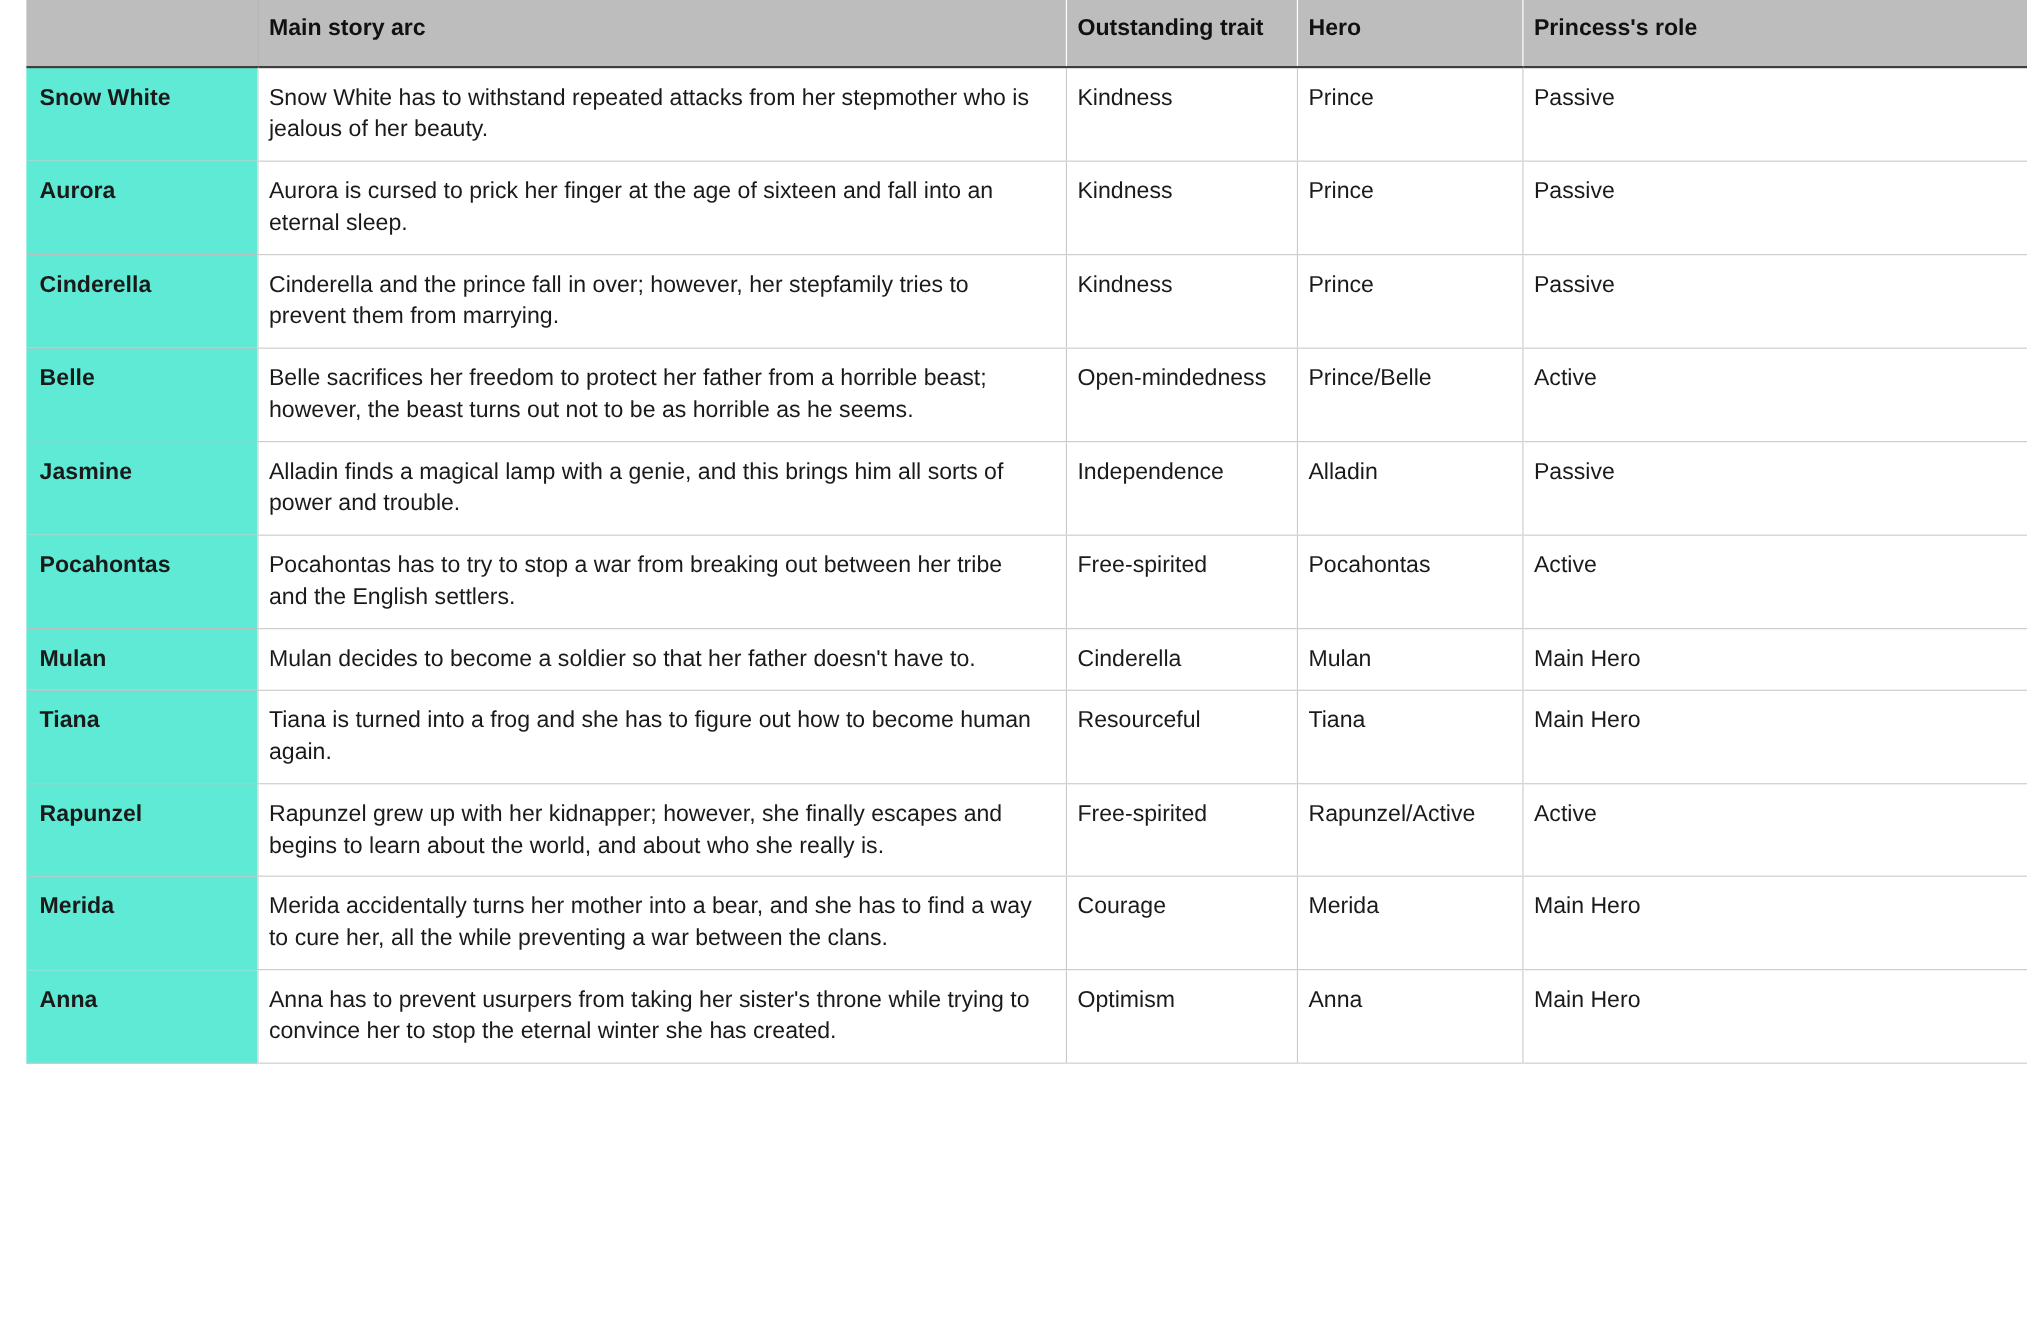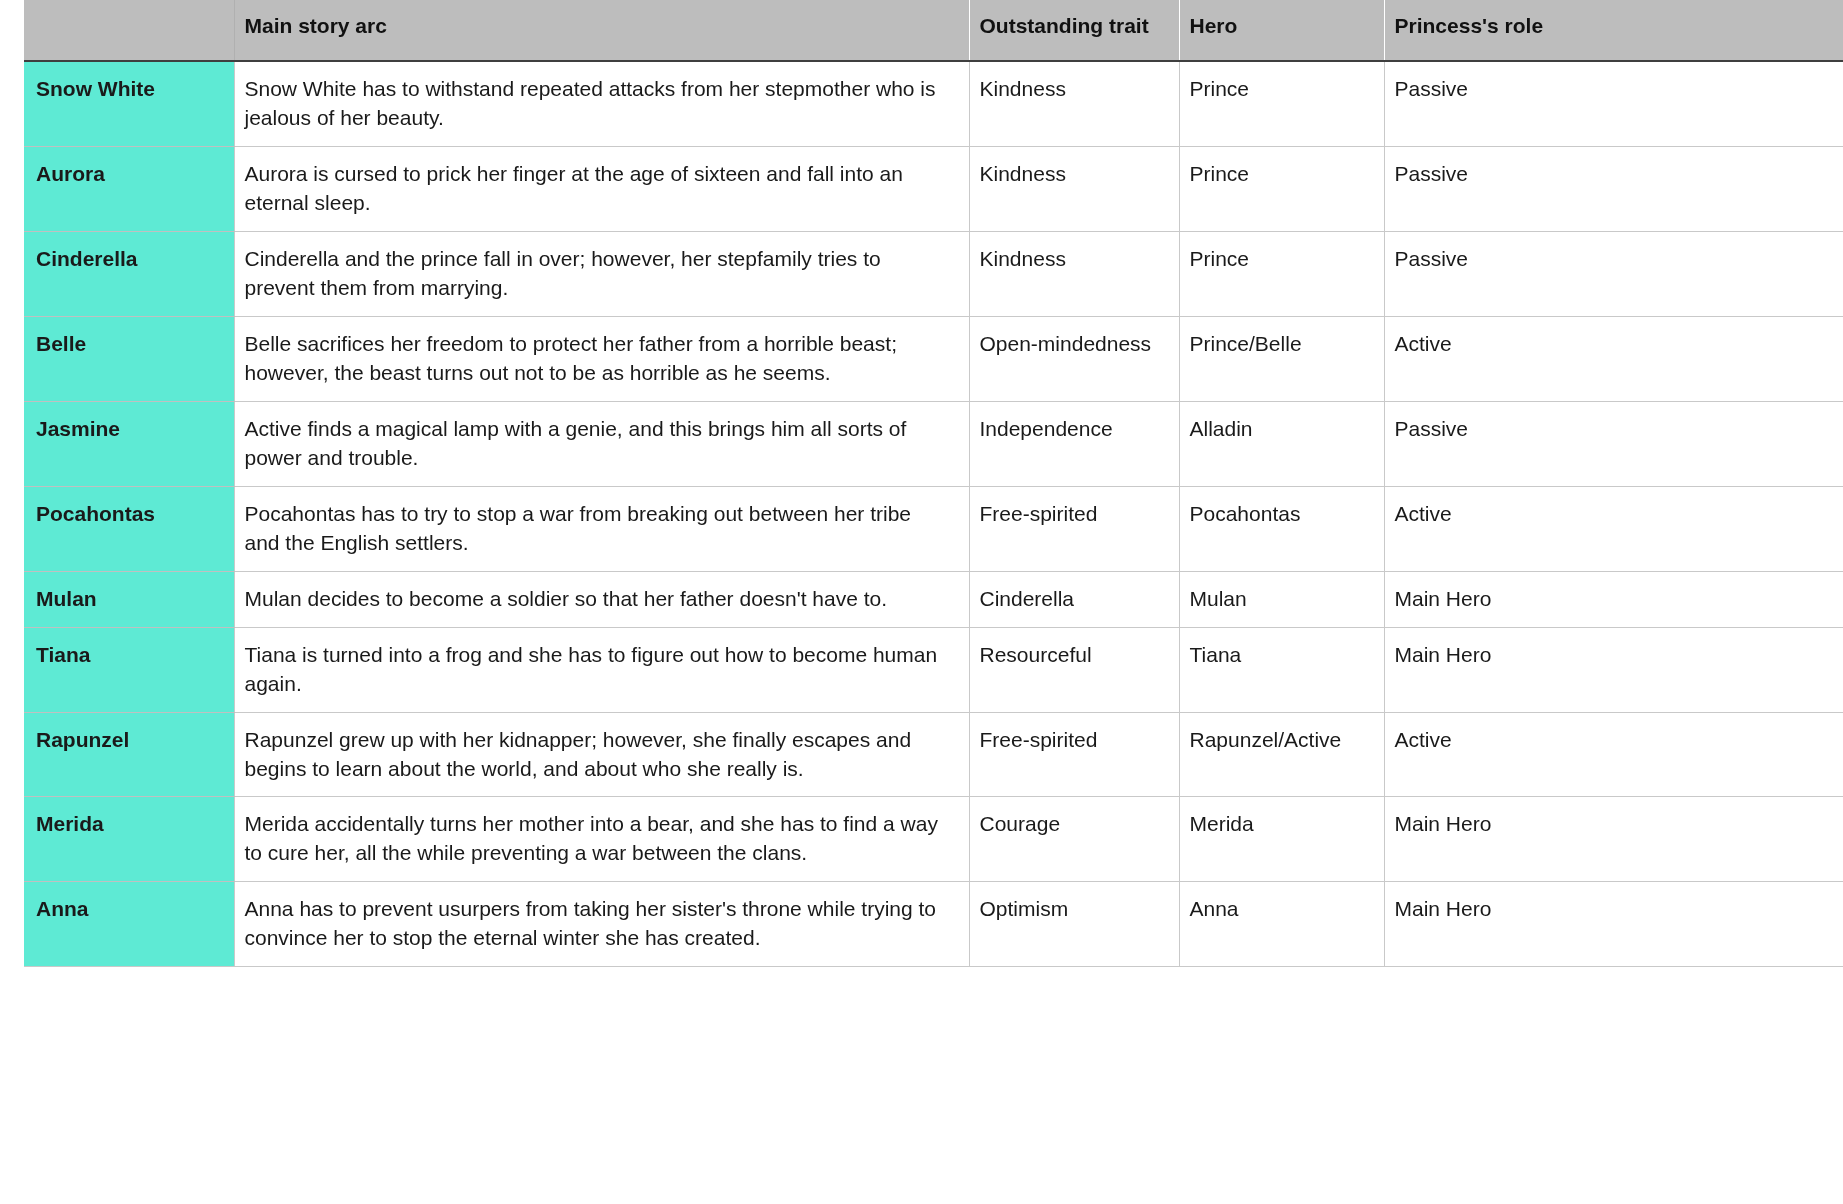--- a/index.html
+++ b/index.html
@@ -122,21 +122,21 @@
     </tr>
     <tr>
       <td class="name-cell">Belle</td>
       <td class="arc-cell">Belle sacrifices her freedom to protect her father from a horrible beast; however, the beast turns out not to be as horrible as he seems.</td>
       <td class="trait-cell">Open-mindedness</td>
       <td class="hero-cell">Prince/Belle</td>
       <td class="role-cell">Active</td>
     </tr>
     <tr>
       <td class="name-cell">Jasmine</td>
-      <td class="arc-cell">Active finds a magical lamp with a genie, and this brings him all sorts of power and trouble.</td>
+      <td class="arc-cell">Alladin finds a magical lamp with a genie, and this brings him all sorts of power and trouble.</td>
       <td class="trait-cell">Independence</td>
       <td class="hero-cell">Alladin</td>
       <td class="role-cell">Passive</td>
     </tr>
     <tr>
       <td class="name-cell">Pocahontas</td>
       <td class="arc-cell">Pocahontas has to try to stop a war from breaking out between her tribe and the English settlers.</td>
       <td class="trait-cell">Free-spirited</td>
       <td class="hero-cell">Pocahontas</td>
       <td class="role-cell">Active</td>

